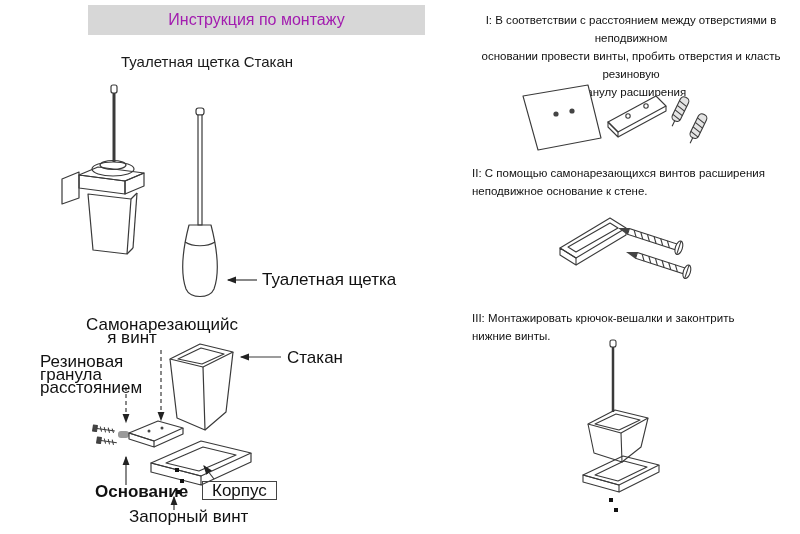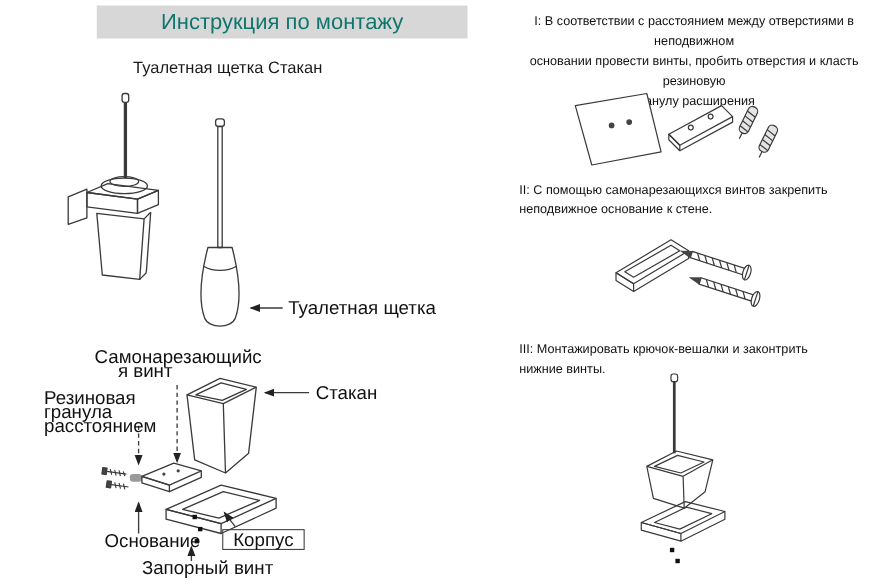--- a/index.html
+++ b/index.html
@@ -9,21 +9,21 @@
     font-family: "Liberation Sans", "DejaVu Sans", sans-serif;
     color: #1a1a1a;
     position: relative;
     overflow: hidden;
   }
   .abs { position: absolute; }
   .header-bar {
     left: 88px; top: 5px; width: 337px; height: 30px;
     background: #d7d7d7;
     display: flex; align-items: center; justify-content: center;
-    font-size: 20px; color: #0f766e;
+    font-size: 16px; color: #a21caf;
   }
   .diagram-title {
     left: 97px; top: 53px; width: 220px;
     text-align: center; font-size: 15px;
   }
   .dlabel { font-size: 17px; line-height: 13px; color: #111; }
   .center { text-align: center; }
   .boxed  { border: 1px solid #444; padding: 2px 9px; display: inline-block; }
   .step   { font-size: 11.5px; line-height: 18px; color: #111; }
   svg { position: absolute; display: block; }
@@ -134,21 +134,21 @@
     <div>я винт</div>
   </div>
 
   <div class="abs dlabel" style="left:287px; top:351px;">Стакан</div>
 
   <div class="abs dlabel" style="left:40px; top:355px; width:100px;">
     <div>Резиновая гранула</div>
     <div>расстоянием</div>
   </div>
 
-  <div class="abs dlabel" style="left:95px; top:485px;">Основание</div>
+  <div class="abs dlabel" style="left:95px; top:485px;font-weight:bold;">Основание</div>
 
   <div class="abs" style="left:202px; top:481px;">
     <span class="dlabel boxed">Корпус</span>
   </div>
 
   <div class="abs dlabel" style="left:129px; top:510px;text-align:center;">Запорный винт</div>
 
   <div class="abs step center" style="left:468px; top:11px; width:326px;">
     <div>I: В соответствии с расстоянием между отверстиями в неподвижном</div>
     <div>основании провести винты, пробить отверстия и класть резиновую</div>
@@ -184,21 +184,21 @@
           <line x1="-4.5" y1="-3" x2="4.5" y2="-1"></line>
           <line x1="-4.5" y1="2" x2="4.5" y2="4"></line>
           <line x1="-4.5" y1="7" x2="4.5" y2="9"></line>
           <line x1="0" y1="12" x2="0" y2="18"></line>
         </g>
       </g>
     </g>
   </svg>
 
   <div class="abs step" style="left:472px; top:164px; width:310px;">
-    <div>II: С помощью самонарезающихся винтов закрепить</div>
+    <div>II: С помощью самонарезающихся винтов расширения</div>
     <div>неподвижное основание к стене.</div>
   </div>
 
   <svg class="abs" style="left:468px; top:198px;" width="330" height="95" viewBox="0 0 330 95">
     <g stroke="#3a3a3a" fill="none" stroke-width="1.1" stroke-linejoin="round">
       <g>
         <path d="M92,50 L142,20 L158,30 L108,60 Z" fill="#fff"></path>
         <path d="M100,49 L142,25 L150,30 L108,54 Z"></path>
         <path d="M92,50 L92,57 L108,67 L108,60 Z"></path>
         <path d="M108,67 L158,37 L158,30"></path>

